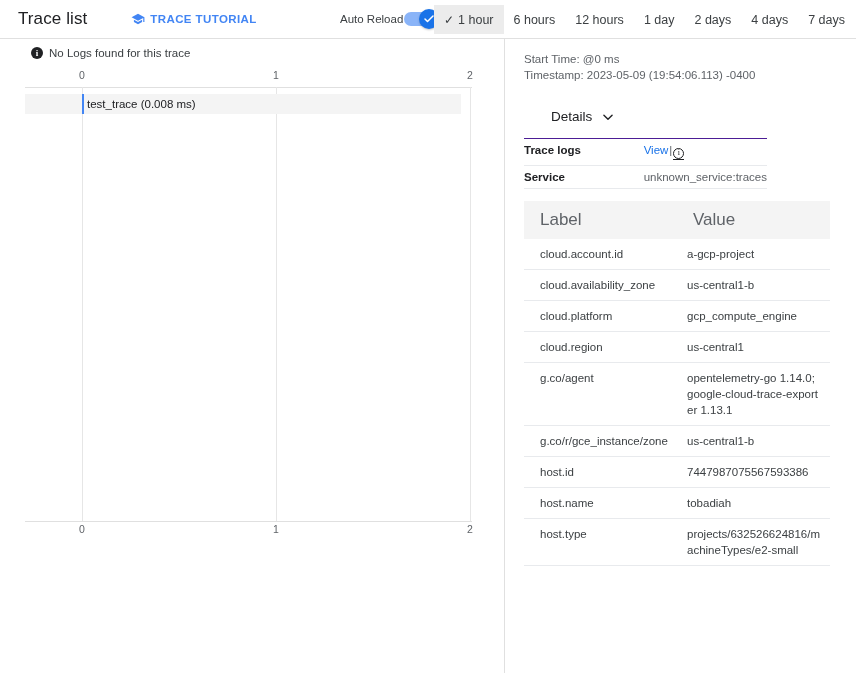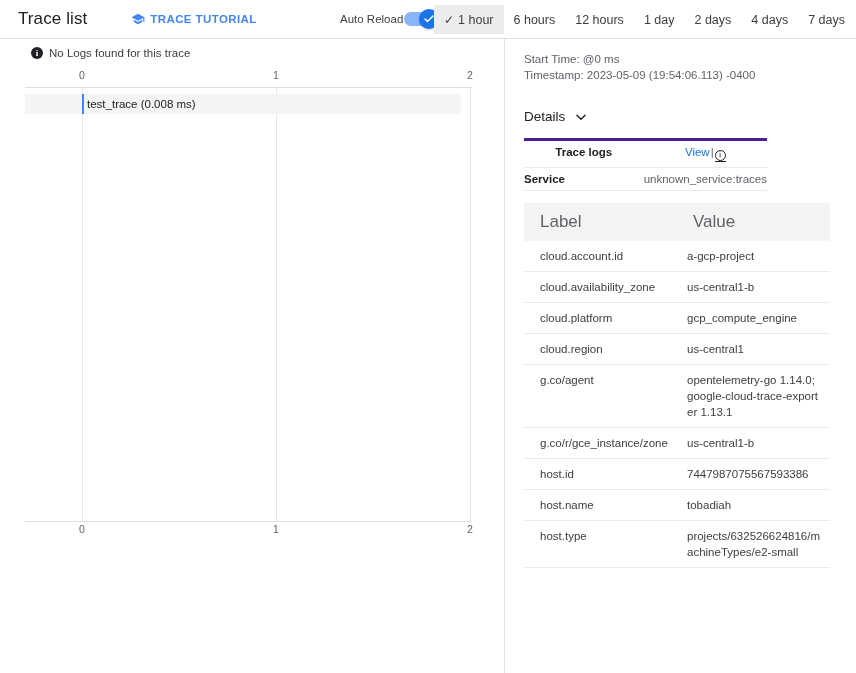--- a/index.html
+++ b/index.html
@@ -203,31 +203,32 @@
     line-height: 16px;
     white-space: nowrap;
   }
 
   .details-head {
     display: flex;
     align-items: flex-end;
     gap: 9px;
     margin-top: 26px;
     cursor: pointer;
+    margin-left: 27px;
   }
   .details-head-text { font-size: 13.5px; color: #202124; }
   .chev { display: block; }
 
   .kv-table {
     margin-top: 14px;
     width: 243px;
     border-collapse: collapse;
   }
   .kv-table tr { border-bottom: 1px solid #e8eaed; }
-  .kv-table tr:first-child { border-top: 3px solid #4c1d95; text-align: center; }
+  .kv-table tr:first-child { border-top: 1px solid #4c1d95; }
   .kv-table td {
     padding: 5px 0 5px 0;
     font-size: 11.5px;
     vertical-align: top;
   }
   .kv-key { font-weight: bold; color: #202124; width: 128px; }
   .kv-val { color: #5f6368; }
   .link {
     color: #1a73e8;
     cursor: pointer;

